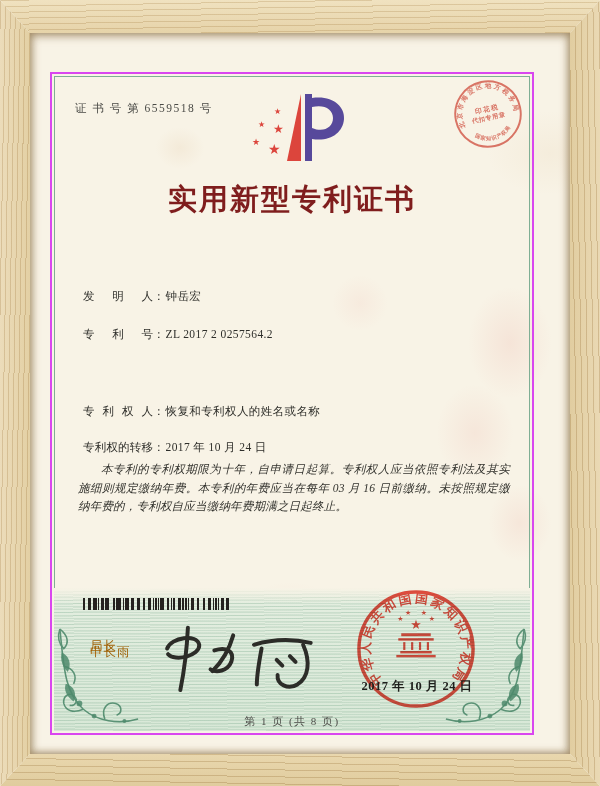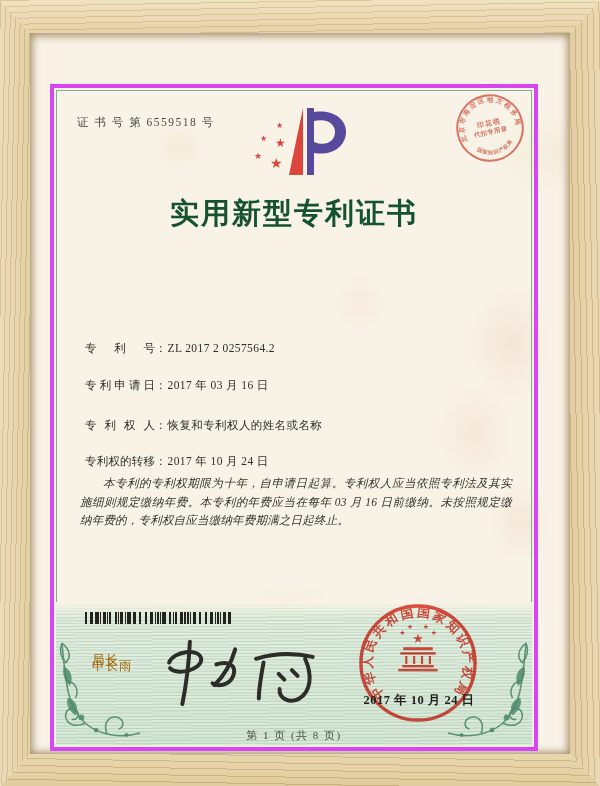--- a/index.html
+++ b/index.html
@@ -41,35 +41,35 @@
       radial-gradient(60px 80px at 480px 310px,rgba(226,120,112,.12),rgba(0,0,0,0) 70%),
       radial-gradient(55px 70px at 445px 400px,rgba(226,120,112,.10),rgba(0,0,0,0) 70%),
       radial-gradient(45px 55px at 490px 490px,rgba(226,120,112,.10),rgba(0,0,0,0) 70%),
       radial-gradient(40px 40px at 330px 270px,rgba(226,120,112,.07),rgba(0,0,0,0) 70%),
       radial-gradient(35px 30px at 150px 115px,rgba(210,170,120,.12),rgba(0,0,0,0) 70%),
       radial-gradient(70px 45px at 260px 580px,rgba(226,120,112,.06),rgba(0,0,0,0) 70%),
       radial-gradient(90px 60px at 520px 120px,rgba(215,180,130,.10),rgba(0,0,0,0) 70%);}
 
   
   .inner{position:absolute;left:20px;top:39px;width:480px;height:659px;
-    border:4px solid #d946ef;margin-top:12px;}
+    border:2px solid #d946ef;}
   .inner::before{content:"";position:absolute;inset:2px;border:1px solid #7fae94;pointer-events:none;}
 
   
   .band{position:absolute;left:2px;right:2px;top:514px;bottom:2px;
     background:
       linear-gradient(180deg,rgba(248,243,230,1) 0,rgba(248,243,230,0) 16px),
       repeating-linear-gradient(180deg,rgba(110,162,132,.20) 0 1px,rgba(0,0,0,0) 1px 3px),
       repeating-linear-gradient(178.5deg,rgba(110,162,132,.14) 0 1px,rgba(0,0,0,0) 1px 4px),
       linear-gradient(180deg,#e4eee0,#d8e8d7);}
 
   
   .cert-no{position:absolute;left:23px;top:27px;font-size:11.5px;letter-spacing:1.5px;color:#4a4a46;}
   .title{position:absolute;left:0;top:106px;width:100%;text-align:center;
-    font-size:29px;font-weight:700;letter-spacing:2px;color:#14532d;}
+    font-size:29px;font-weight:700;letter-spacing:2px;color:#7f1d1d;}
   .field-row{position:absolute;left:31px;height:18px;font-size:11.5px;color:#2e2e2a;white-space:nowrap;}
   .f-label{display:inline-block;width:70px;text-align:justify;text-align-last:justify;vertical-align:bottom;}
   .f-colon{margin:0 1px 0 0;}
   .f-value{letter-spacing:.4px;}
   .body-text{position:absolute;left:26px;top:386px;width:432px;color:#33332e;
     font-style:italic;font-size:11.5px;line-height:18.5px;letter-spacing:.2px;text-align:justify;}
   .body-text p{margin:0;text-indent:2em;}
   .signer{position:absolute;left:38px;font-family:"Liberation Sans","DejaVu Sans",sans-serif;
     font-size:12.5px;color:#a16207;letter-spacing:1px;}
   .signer.t1{top:564px;} .signer.t2{top:570px;}
@@ -133,25 +133,25 @@
         </text>
         <text x="55" y="51" font-size="10.5" letter-spacing="2" text-anchor="middle" fill="#dd6f64" font-weight="bold">印花税</text>
         <text x="55" y="64" font-size="9.5" letter-spacing="1" text-anchor="middle" fill="#dd6f64" font-weight="bold">代扣专用章</text>
         <text font-size="8" letter-spacing="1" fill="#dd6f64" font-weight="bold">
           <textPath href="#stampBottom" startOffset="2">国家知识产权局</textPath>
         </text>
       </svg>
 
       <div class="title">实用新型专利证书</div>
 
+      <div class="field-row" style="top:215px">
+        <span class="f-label">发明人</span><span class="f-colon">：</span><span class="f-value">钟岳宏</span>
+      </div>
       <div class="field-row" style="top:253px">
         <span class="f-label">专利号</span><span class="f-colon">：</span><span class="f-value">ZL 2017 2 0257564.2</span>
-      </div>
-      <div class="field-row" style="top:290px">
-        <span class="f-label">专利申请日</span><span class="f-colon">：</span><span class="f-value">2017 年 03 月 16 日</span>
       </div>
       <div class="field-row" style="top:330px">
         <span class="f-label">专利权人</span><span class="f-colon">：</span><span class="f-value">恢复和专利权人的姓名或名称</span>
       </div>
       <div class="field-row" style="top:366px">
         <span class="f-label">专利权的转移</span><span class="f-colon">：</span><span class="f-value">2017 年 10 月 24 日</span>
       </div>
 
       <div class="body-text">
         <p>本专利的专利权期限为十年，自申请日起算。专利权人应当依照专利法及其实施细则规定缴纳年费。本专利的年费应当在每年 03 月 16 日前缴纳。未按照规定缴纳年费的，专利权自应当缴纳年费期满之日起终止。</p>

